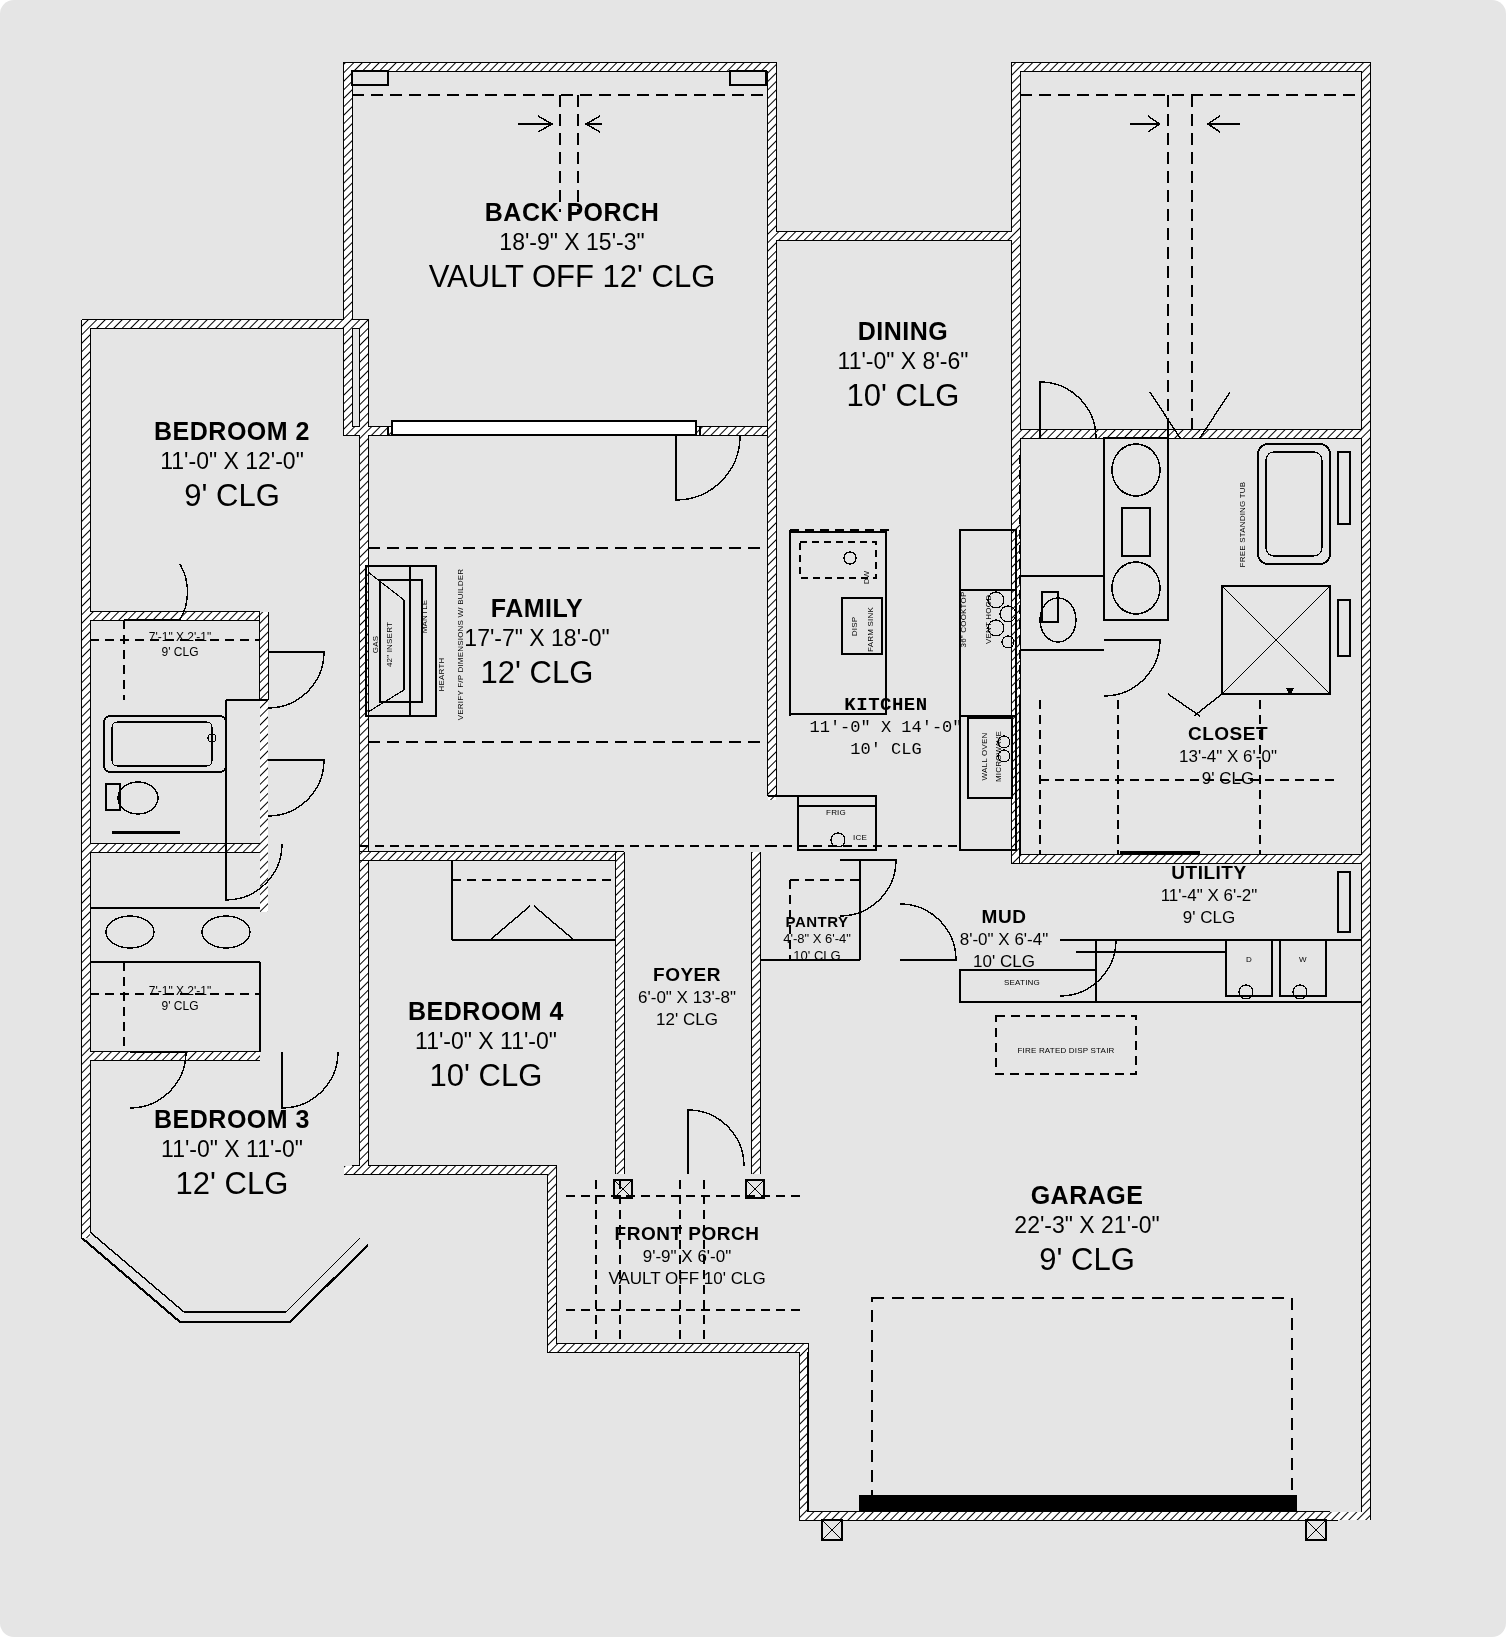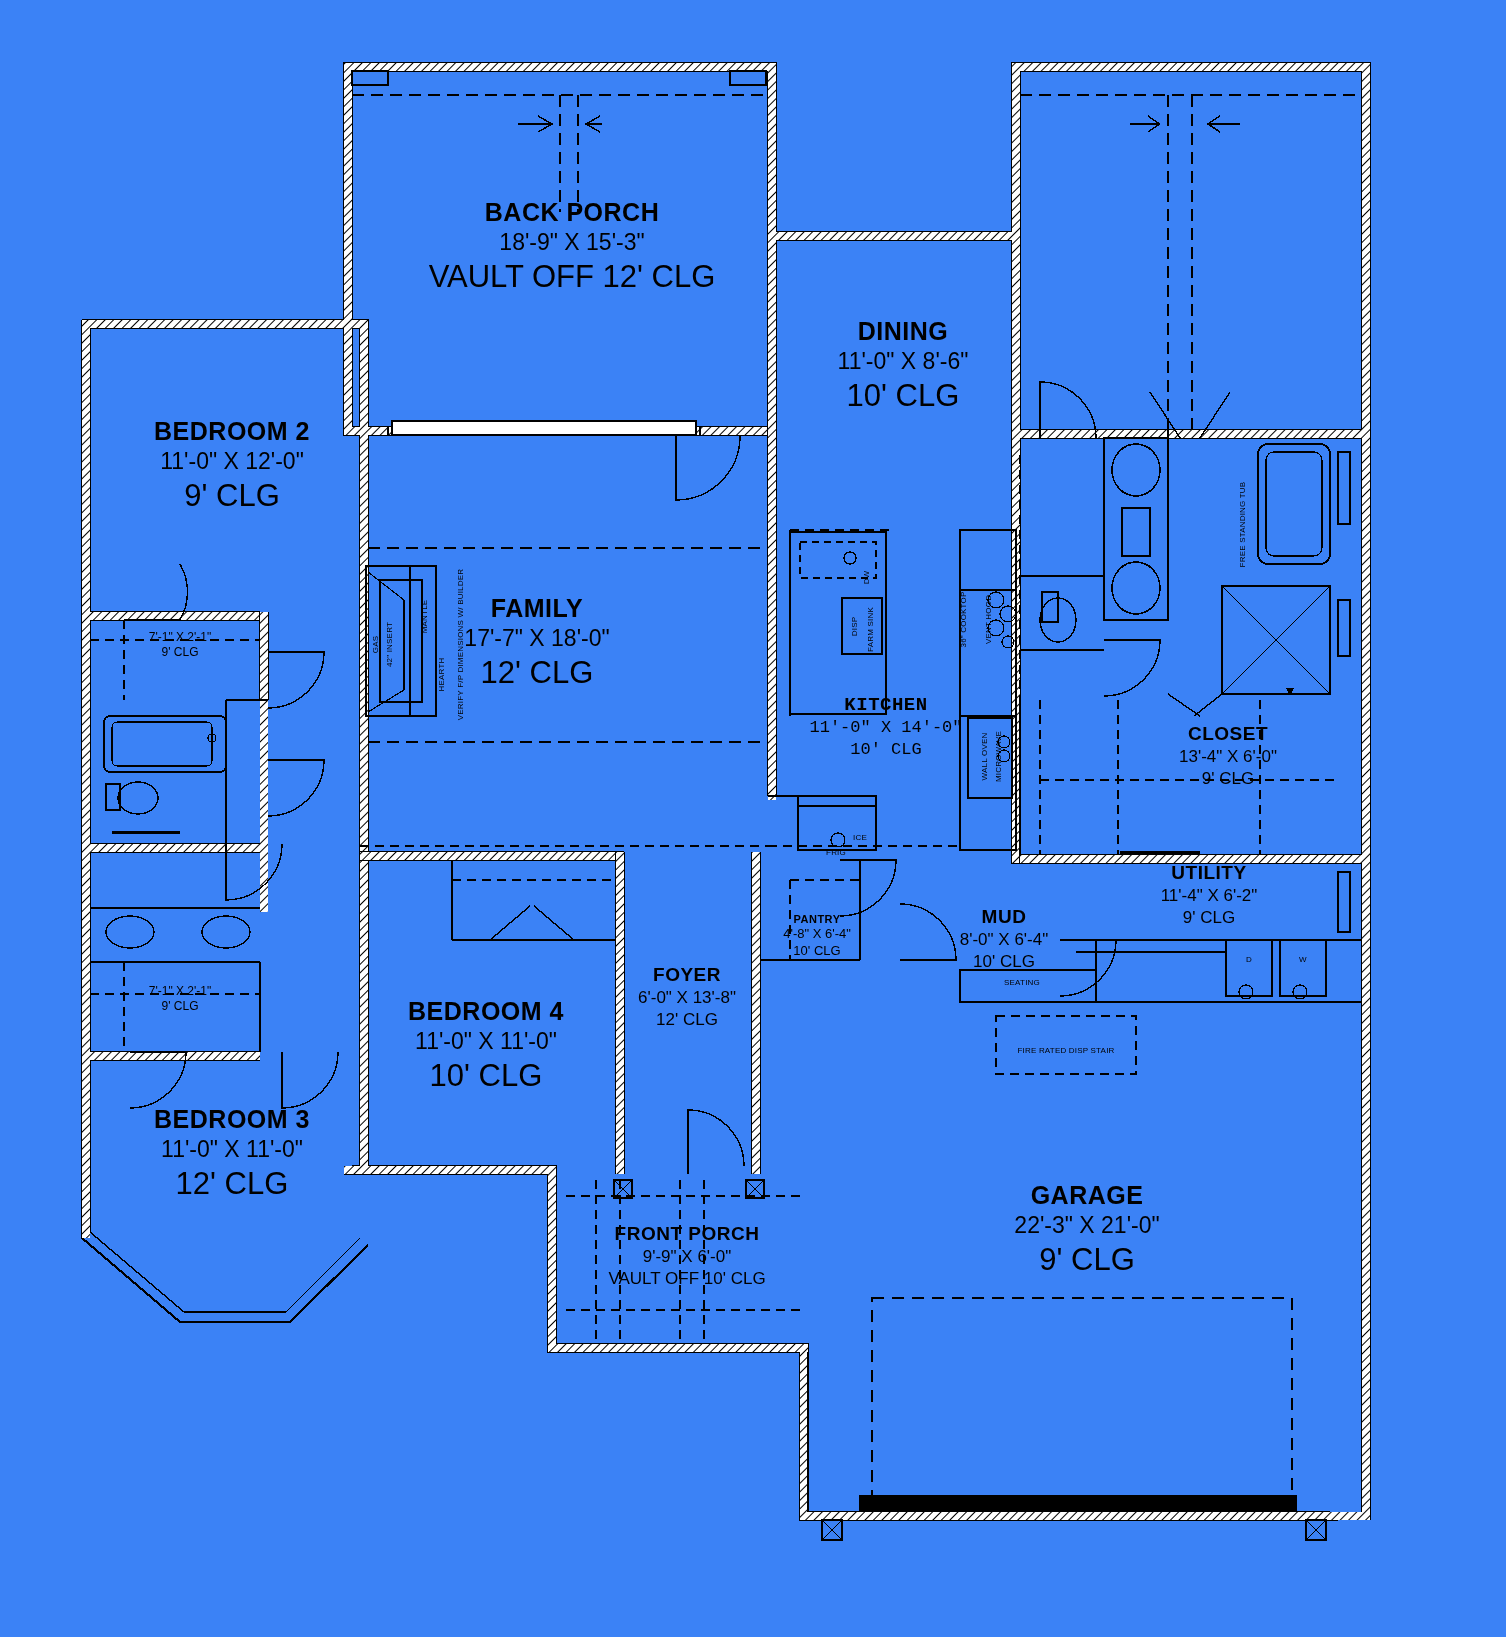--- a/index.html
+++ b/index.html
@@ -8,22 +8,23 @@
     background: #ffffff;
   }
   body {
     font-family: "Liberation Sans", sans-serif;
     color: #000000;
   }
   #plan {
     position: relative;
     width: 1506px;
     height: 1637px;
-    background: #3b82f6;
+    background: #e5e5e5;
     overflow: hidden;
+    border-radius: 14px;
   }
   #plan svg {
     position: absolute;
     left: 0;
     top: 0;
   }
   .room-label {
     position: absolute;
     text-align: center;
     line-height: 1.28;
@@ -36,21 +37,21 @@
     letter-spacing: 0.5px;
   }
   .rl-lg .nm { font-size: 25px; }
   .rl-lg .dim { font-size: 23px; }
   .rl-lg .clg { font-size: 31px; }
 
   .rl-md .nm { font-size: 19px; }
   .rl-md .dim { font-size: 17px; }
   .rl-md .clg { font-size: 17px; }
 
-  .rl-sm .nm { font-size: 11px; }
+  .rl-sm .nm { font-size: 15px; }
   .rl-sm .dim { font-size: 13px; }
   .rl-sm .clg { font-size: 13px; }
   .rl-xs .dim { font-size: 12px; }
   .rl-xs .clg { font-size: 12px; }
 
   .tiny-label {
     position: absolute;
     font-size: 8px;
     letter-spacing: 0.2px;
     white-space: nowrap;
@@ -493,20 +494,20 @@
 <div class="tiny-label vert" style="left:441px; top:670px;">HEARTH</div>
 <div class="tiny-label vert" style="left:389px; top:640px;">42" INSERT</div>
 <div class="tiny-label vert" style="left:375px; top:640px;">GAS</div>
 <div class="tiny-label vert" style="left:866px; top:573px;">DW</div>
 <div class="tiny-label vert" style="left:854px; top:622px;">DISP</div>
 <div class="tiny-label vert" style="left:870px; top:625px;">FARM SINK</div>
 <div class="tiny-label vert" style="left:963px; top:615px;">36" COOKTOP</div>
 <div class="tiny-label vert" style="left:988px; top:615px;">VENT HOOD</div>
 <div class="tiny-label vert" style="left:984px; top:752px;">WALL OVEN</div>
 <div class="tiny-label vert" style="left:998px; top:752px;">MICROWAVE</div>
-<div class="tiny-label" style="left:836px; top:808px;margin-top:40px;">FRIG</div>
+<div class="tiny-label" style="left:836px; top:808px;">FRIG</div>
 <div class="tiny-label" style="left:860px; top:833px;">ICE</div>
 <div class="tiny-label" style="left:1022px; top:978px;">SEATING</div>
 <div class="tiny-label" style="left:1066px; top:1046px;">FIRE RATED DISP STAIR</div>
 <div class="tiny-label" style="left:1249px; top:955px;">D</div>
 <div class="tiny-label" style="left:1303px; top:955px;">W</div>
 
 </div>
 
 </body></html>

